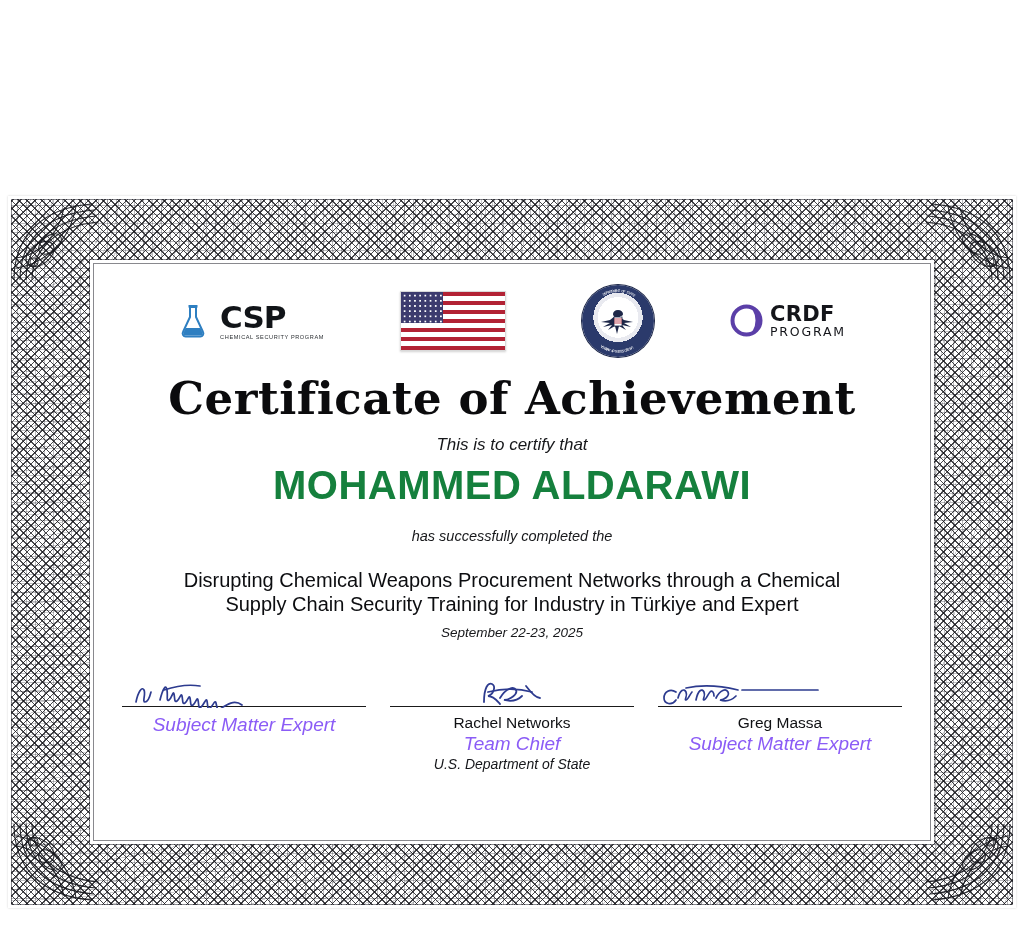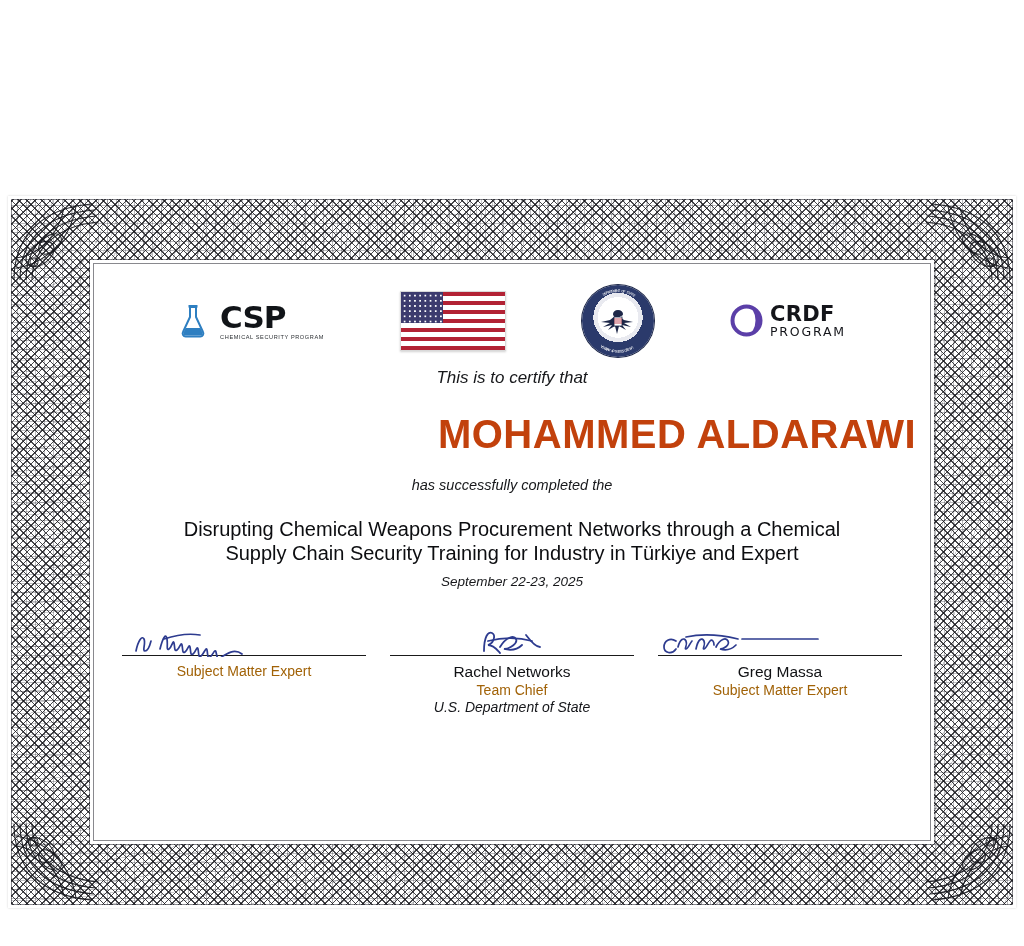--- a/index.html
+++ b/index.html
@@ -225,27 +225,27 @@
   .certify {
     text-align: center;
     margin-top: 10px;
     font-family: "Liberation Sans", sans-serif;
     font-style: italic;
     font-size: 17px;
     color: #17181b;
   }
 
   .recipient {
-    text-align: right;
-    margin-top: 24px;
+    text-align: center;
+    margin-top: 8px;
     font-family: "Liberation Sans", sans-serif;
     font-weight: bold;
     font-size: 40px;
     letter-spacing: 0.5px;
-    color: #c2410c;
+    color: #15803d;
   }
 
   .completed {
     text-align: center;
     margin-top: 20px;
     font-family: "Liberation Sans", sans-serif;
     font-style: italic;
     font-size: 14.5px;
     color: #17181b;
   }
@@ -289,22 +289,23 @@
     border-bottom: 1.3px solid #1a1a1a;
     margin: 0 2px 7px 2px;
   }
   .sig-name {
     font-family: "Liberation Sans", sans-serif;
     font-size: 15.5px;
     color: #101114;
   }
   .sig-role {
     font-family: "Liberation Sans", sans-serif;
-    font-size: 14px;
-    color: #a16207;
+    font-style: italic;
+    font-size: 19px;
+    color: #8b5cf6;
     margin-top: 1px;
   }
   .sig-org {
     font-family: "Liberation Sans", sans-serif;
     font-style: italic;
     font-size: 14px;
     color: #15161a;
     margin-top: 1px;
   }
 </style>
@@ -453,20 +454,21 @@
             <circle cx="16.5" cy="16.5" r="14" fill="none" stroke="#5b3fa8" stroke-width="4"></circle>
             <path d="M16.5 2.5 a14 14 0 0 1 0 28 a9 14 0 0 0 0 -28" fill="#5b3fa8"></path>
           </svg>
           <div class="crdf-text">
             <div class="crdf-name">CRDF</div>
             <div class="crdf-sub">PROGRAM</div>
           </div>
         </div>
       </div>
 
+      <div class="title">Certificate of Achievement</div>
 
       <div class="certify">This is to certify that</div>
 
       <div class="recipient">MOHAMMED ALDARAWI</div>
 
       <div class="completed">has successfully completed the</div>
 
       <div class="course">
         <div>Disrupting Chemical Weapons Procurement Networks through a Chemical</div>
         <div>Supply Chain Security Training for Industry in Türkiye and Expert</div>

